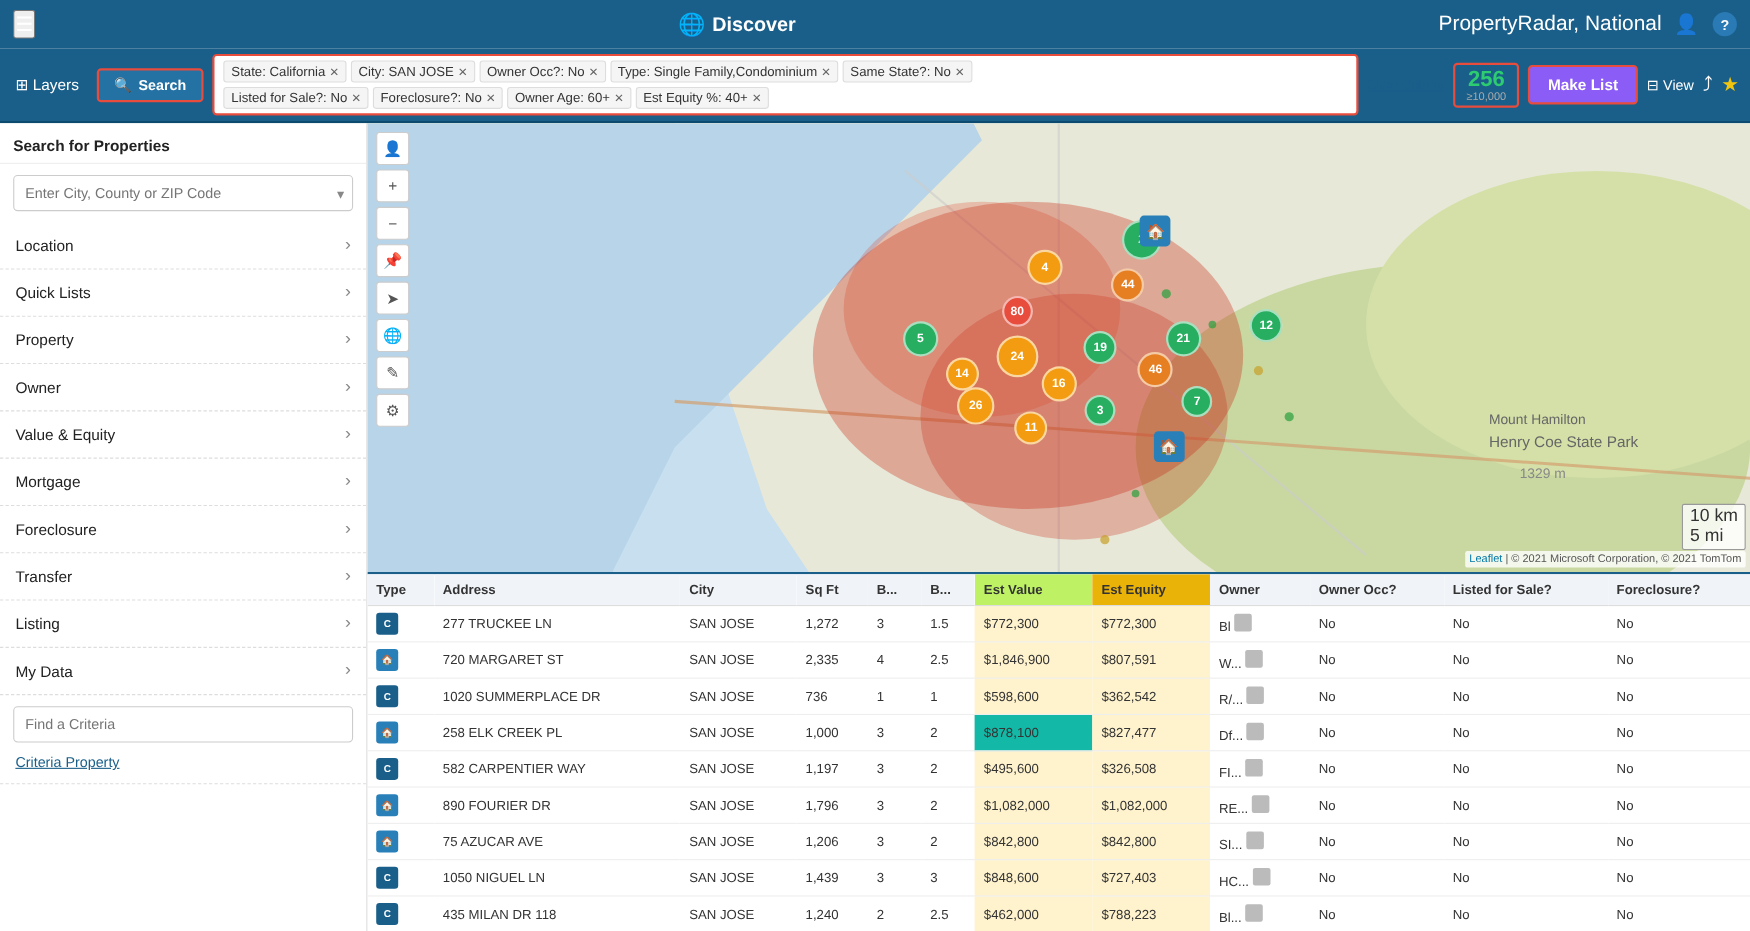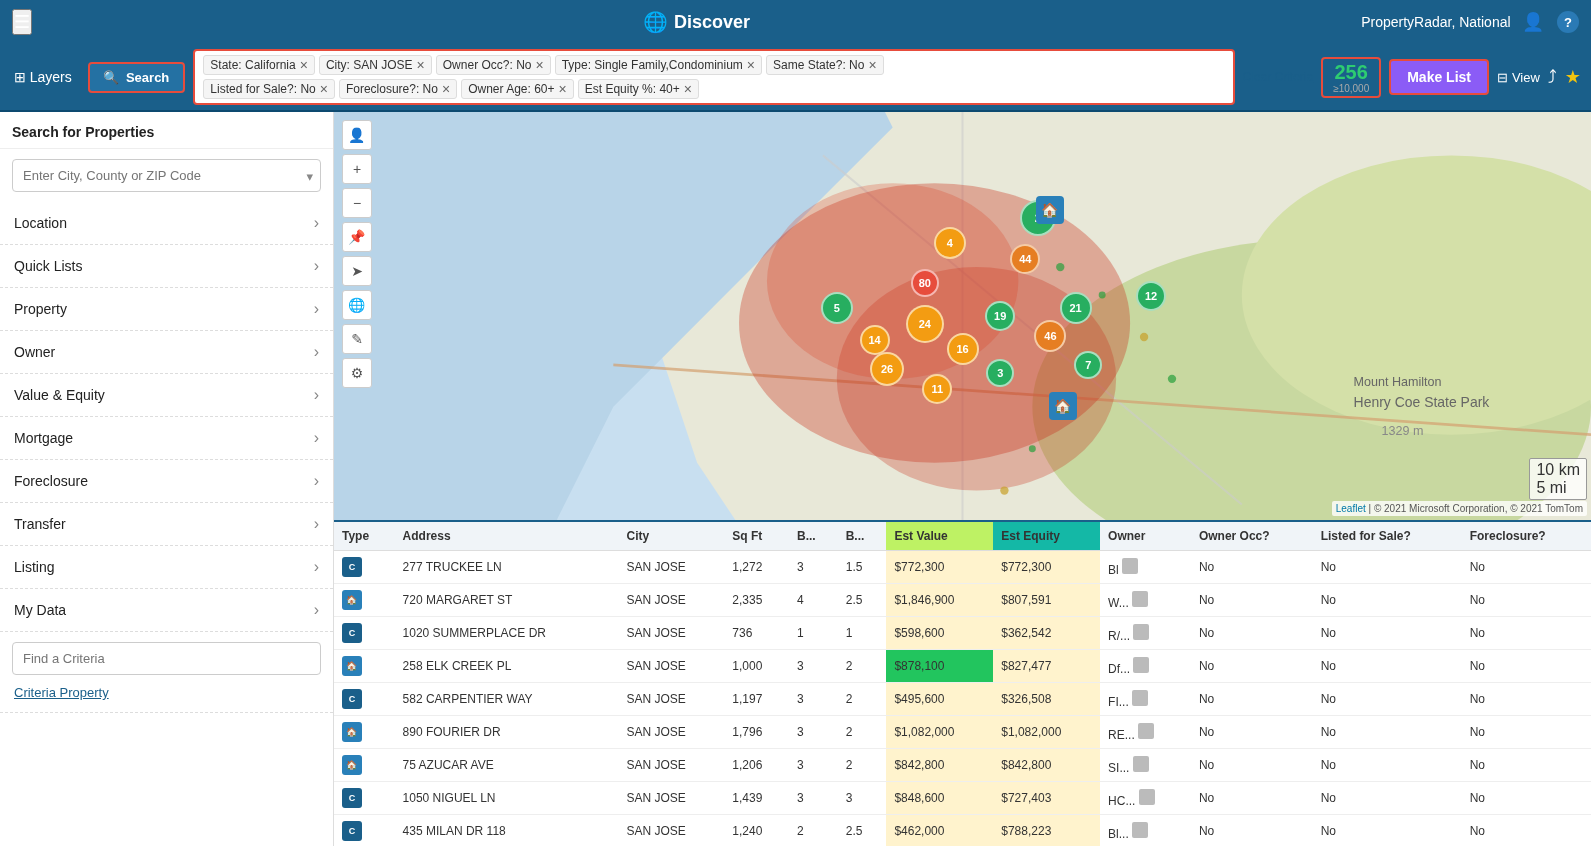--- a/index.html
+++ b/index.html
@@ -364,21 +364,21 @@
 
 <div class="top-nav">
   <div class="top-nav-left">
     <button class="hamburger-icon">☰</button>
   </div>
   <div class="top-nav-center">
     <span style="font-size:20px;">🌐</span>
     <span style="color:white;font-size:18px;font-weight:bold;">Discover</span>
   </div>
   <div class="top-nav-right">
-    <span style="color:white;font-size:14px;">PropertyRadar, National</span>
+    <span style="color:white;font-size:19px;">PropertyRadar, National</span>
     <button style="background:none;border:none;color:white;font-size:18px;cursor:pointer;">👤</button>
     <div class="nav-help">?</div>
   </div>
 </div>
 
 <div class="search-bar-row">
   <button class="layers-btn">
     <span>⊞</span>
     <span>Layers</span>
   </button>
@@ -618,21 +618,21 @@
       <table class="results-table">
         <thead>
           <tr id="table-header-row">
               <th>Type</th>
               <th>Address</th>
               <th>City</th>
               <th>Sq Ft</th>
               <th>B...</th>
               <th>B...</th>
               <th style="background: #bef264;">Est Value</th>
-              <th style="background: #14b8a6; margin-top: 32px;">Est Equity</th>
+              <th style="background: #eab308; margin-top: 32px;">Est Equity</th>
               <th>Owner</th>
               <th>Owner Occ?</th>
               <th>Listed for Sale?</th>
               <th>Foreclosure?</th>
             </tr>
         </thead>
         <tbody id="table-body">
             <tr>
               <td><div class="type-icon-condo">C</div></td>
               <td>277 TRUCKEE LN</td>
@@ -675,21 +675,21 @@
               <td>No</td>
               <td>No</td>
             </tr>
             <tr>
               <td><div class="type-icon-house">🏠</div></td>
               <td>258 ELK CREEK PL</td>
               <td>SAN JOSE</td>
               <td>1,000</td>
               <td>3</td>
               <td>2</td>
-              <td style="background: #22c55e;"><span style="color:#333">$878,100</span></td>
+              <td style="background: #14b8a6;"><span style="color:#333">$878,100</span></td>
               <td style="background: rgb(255, 243, 205);"><span style="color:#333">$827,477</span></td>
               <td>Df... <span class="owner-avatar"></span></td>
               <td>No</td>
               <td>No</td>
               <td>No</td>
             </tr>
             <tr>
               <td><div class="type-icon-condo">C</div></td>
               <td>582 CARPENTIER WAY</td>
               <td>SAN JOSE</td>

